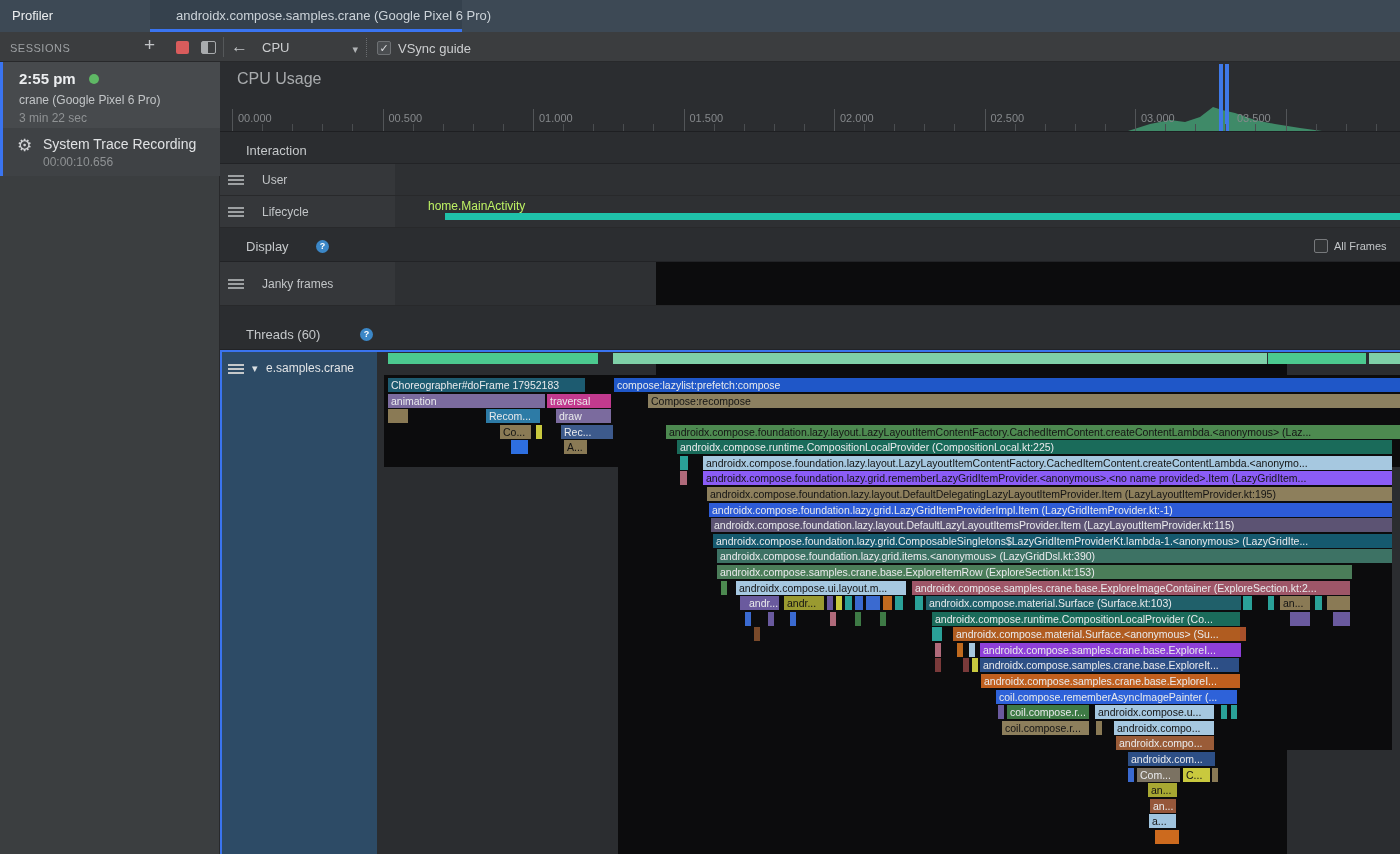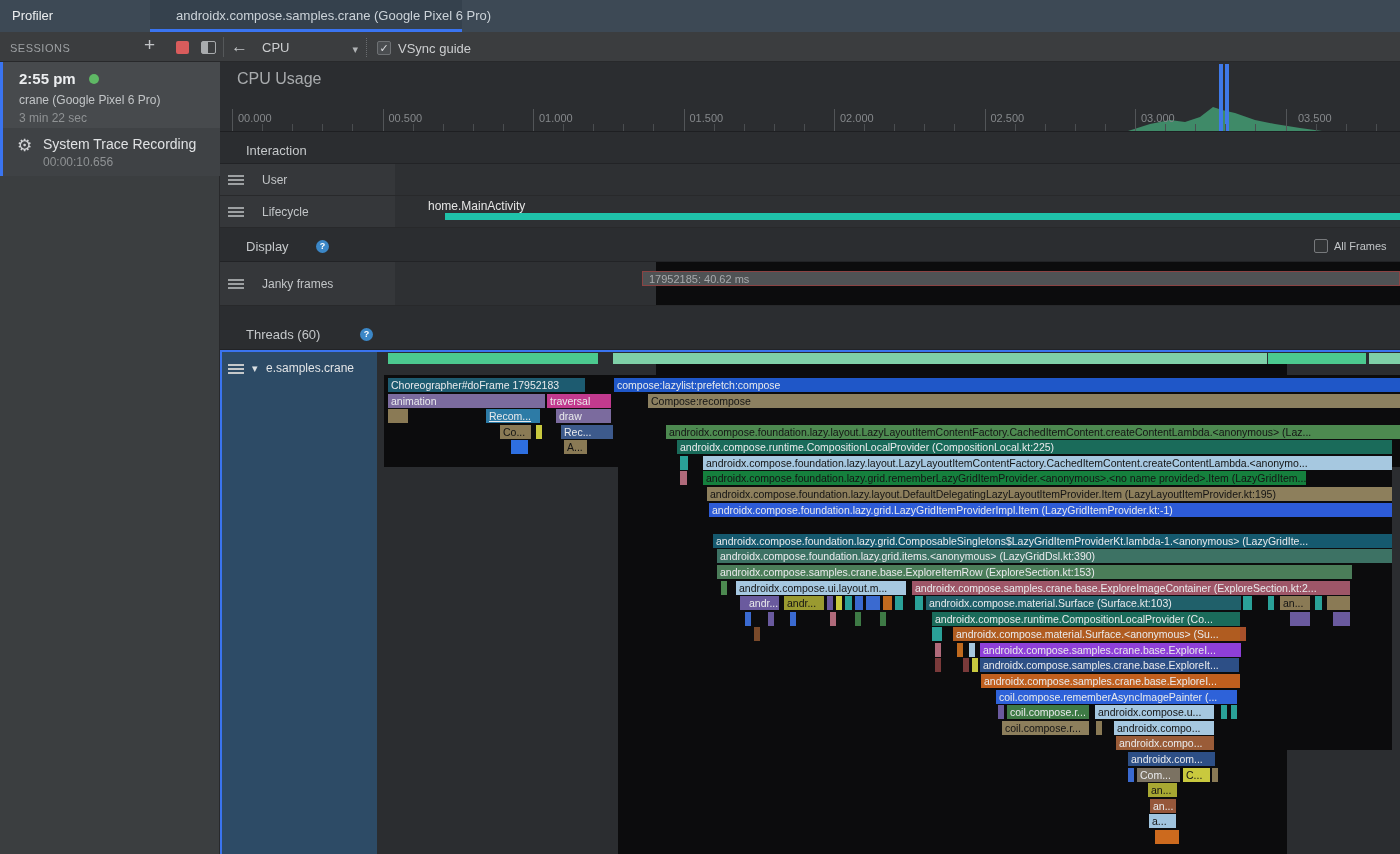--- a/index.html
+++ b/index.html
@@ -54,21 +54,21 @@
   .section-header { width:1180px; height:28px; background:#2b2d30; border-bottom:1px solid #222326; }
   .section-title { position:absolute; left:26px; top:7px; font-size:13px; color:#c5c8ca; }
   .help-icon { position:absolute; top:8px; width:13px; height:13px; border-radius:50%; background:#3b87c7; color:#fff; font-size:9px; font-weight:bold; text-align:center; line-height:13px; }
 
   .track-row { width:1180px; }
   .row-label-col { position:absolute; left:0; top:0; width:175px; height:100%; background:#35373a; border-bottom:1px solid #28292b; }
   .row-content { position:absolute; left:175px; top:0; width:1005px; height:100%; background:#2e3033; border-bottom:1px solid #28292b; }
   .hamburger { position:absolute; left:8px; width:16px; height:10px; background:repeating-linear-gradient(to bottom,#9da0a2 0 2px,transparent 2px 4px); }
   .row-label-text { position:absolute; left:42px; font-size:12px; color:#c2c5c7; }
 
-  .lifecycle-event-label { position:absolute; left:5px; top:3px; font-size:12px; color:#e5e5e5;padding-left:28px; }
+  .lifecycle-event-label { position:absolute; left:5px; top:3px; font-size:12px; color:#bef264;padding-left:28px; }
   .lifecycle-bar { position:absolute; left:50px; top:17px; width:955px; height:7px; background:#1fc2aa; }
 
   .allframes-box { left:1094px; top:7px; width:14px; height:14px; border:1px solid #77797c; border-radius:2px; background:#313335; }
   .allframes-label { left:1114px; top:8px; font-size:11px; color:#c2c5c7; white-space:nowrap; }
 
   .janky-black { position:absolute; left:261px; top:0; width:744px; height:100%; background:#0c0c0d; }
   .janky-tooltip { position:absolute; left:247px; top:9px; width:758px; height:15px; background:#4f5254; border:1px solid #8b4343; }
   .janky-tooltip span { position:absolute; left:6px; top:1px; font-size:11px; color:#a8abad; white-space:nowrap; }
 
   
@@ -173,21 +173,21 @@
           <div class="tick-minor" style="left: 824.7px;"></div>
           <div class="tick-minor" style="left: 854.8px;"></div>
           <div class="tick-minor" style="left: 884.9px;"></div>
           <div class="tick-major" style="left: 915px;"></div>
           <span class="tick-label" style="left: 921px;">03.000</span>
           <div class="tick-minor" style="left: 945.1px;"></div>
           <div class="tick-minor" style="left: 975.2px;"></div>
           <div class="tick-minor" style="left: 1005.3px;"></div>
           <div class="tick-minor" style="left: 1035.4px;"></div>
           <div class="tick-major" style="left: 1065.5px;"></div>
-          <span class="tick-label" style="left: 1078px;">03.500</span>
+          <span class="tick-label" style="left: 1017px;">03.500</span>
           <div class="tick-minor" style="left: 1095.6px;"></div>
           <div class="tick-minor" style="left: 1125.7px;"></div>
           <div class="tick-minor" style="left: 1155.8px;"></div>
         </div>
       <div class="abs cpu-area-border"></div>
     </div>
 
     <div class="abs track-row" style="left:0;top:102px;height:32px;">
       <div class="row-label-col">
         <div class="hamburger" style="top:11px;"></div>
@@ -215,23 +215,20 @@
       <div class="abs allframes-box" style="top:10px;"></div>
       <div class="abs allframes-label" style="top:11px;">All Frames</div>
     </div>
     <div class="abs track-row" style="left:0;top:200px;height:44px;">
       <div class="row-label-col">
         <div class="hamburger" style="top:17px;"></div>
         <div class="row-label-text" style="top:15px;">Janky frames</div>
       </div>
       <div class="row-content">
         <div class="janky-black"></div>
-        <div class="janky-tooltip">
-          <span>17952185: 40.62 ms</span>
-        </div>
       </div>
     </div>
 
     <div class="abs section-header" style="left:0;top:256px;height:32px;">
       <div class="section-title" style="top:9px;">Threads (60)</div>
       <div class="help-icon" style="left:140px;top:10px;">?</div>
     </div>
   </div>
 
   <div class="abs thread-top-border"></div>
@@ -246,37 +243,38 @@
       <div class="flame-black" style="left: 241px; top: 115px; width: 774px; height: 283px;"></div>
       <div class="flame-black" style="left: 241px; top: 398px; width: 669px; height: 104px;"></div>
       <div class="state-bar" style="left: 11px; top: 1px; width: 210px; background: rgb(76, 201, 143);"></div>
       <div class="state-bar" style="left: 236px; top: 1px; width: 654px; background: rgb(127, 208, 168);"></div>
       <div class="state-bar" style="left: 891px; top: 1px; width: 98px; background: rgb(76, 201, 143);"></div>
       <div class="state-bar" style="left: 992px; top: 1px; width: 31px; background: rgb(127, 208, 168);"></div>
       <div class="span" style="left: 11px; top: 26px; width: 197px; height: 14px; background: rgb(29, 91, 112); color: rgb(233, 234, 236);">Choreographer#doFrame 17952183</div>
       <div class="span" style="left: 11px; top: 41.58px; width: 157px; height: 14px; background: rgb(123, 107, 158); color: rgb(233, 234, 236);">animation</div>
       <div class="span" style="left: 170px; top: 41.58px; width: 64px; height: 14px; background: rgb(194, 58, 142); color: rgb(233, 234, 236);">traversal</div>
       <div class="span" style="left: 11px; top: 57.16px; width: 20px; height: 14px; background: rgb(138, 122, 85);"></div>
-      <div class="span" style="left: 109px; top: 57.16px; width: 54px; height: 14px; background: rgb(45, 123, 166); color: rgb(233, 234, 236); text-decoration: underline;">Recom...</div>
+      <div class="span" style="left: 109px; top: 57.16px; width: 54px; height: 14px; background: rgb(45, 123, 166); color: rgb(233, 234, 236);">Recom...</div>
       <div class="span" style="left: 179px; top: 57.16px; width: 55px; height: 14px; background: rgb(123, 107, 158); color: rgb(233, 234, 236);">draw</div>
       <div class="span" style="left: 123px; top: 72.74px; width: 31px; height: 14px; background: rgb(138, 122, 85); color: rgb(20, 20, 20);">Co...</div>
       <div class="span" style="left: 159px; top: 72.74px; width: 3px; height: 14px; background: rgb(201, 201, 62);"></div>
       <div class="span" style="left: 184px; top: 72.74px; width: 52px; height: 14px; background: rgb(61, 90, 140); color: rgb(233, 234, 236);">Rec...</div>
       <div class="span" style="left: 134px; top: 88.32px; width: 17px; height: 14px; background: rgb(46, 111, 224);"></div>
       <div class="span" style="left: 187px; top: 88.32px; width: 23px; height: 14px; background: rgb(138, 122, 85); color: rgb(20, 20, 20);">A...</div>
       <div class="span" style="left: 237px; top: 26px; width: 786px; height: 14px; background: rgb(31, 87, 200); color: rgb(233, 234, 236);">compose:lazylist:prefetch:compose</div>
       <div class="span" style="left: 271px; top: 41.58px; width: 752px; height: 14px; background: rgb(140, 128, 96); color: rgb(20, 20, 20);">Compose:recompose</div>
       <div class="span" style="left: 289px; top: 72.74px; width: 734px; height: 14px; background: rgb(77, 138, 80); color: rgb(20, 20, 20);">androidx.compose.foundation.lazy.layout.LazyLayoutItemContentFactory.CachedItemContent.createContentLambda.&lt;anonymous&gt; (Laz...</div>
       <div class="span" style="left: 300px; top: 88.32px; width: 715px; height: 14px; background: rgb(26, 107, 90); color: rgb(233, 234, 236);">androidx.compose.runtime.CompositionLocalProvider (CompositionLocal.kt:225)</div>
       <div class="span" style="left: 303px; top: 103.9px; width: 8px; height: 14px; background: rgb(42, 161, 152);"></div>
       <div class="span" style="left: 326px; top: 103.9px; width: 689px; height: 14px; background: rgb(166, 200, 224); color: rgb(20, 20, 20);">androidx.compose.foundation.lazy.layout.LazyLayoutItemContentFactory.CachedItemContent.createContentLambda.&lt;anonymo...</div>
       <div class="span" style="left: 303px; top: 119.48px; width: 7px; height: 14px; background: rgb(176, 106, 122);"></div>
-      <div class="span" style="left: 326px; top: 119.48px; width: 603px; height: 14px; background: #15803d; color: rgb(20, 20, 20);">androidx.compose.foundation.lazy.grid.rememberLazyGridItemProvider.&lt;anonymous&gt;.&lt;no name provided&gt;.Item (LazyGridItem...</div>
+      <div class="span" style="left: 326px; top: 119.48px; width: 689px; height: 14px; background: #8b5cf6; color: rgb(20, 20, 20);">androidx.compose.foundation.lazy.grid.rememberLazyGridItemProvider.&lt;anonymous&gt;.&lt;no name provided&gt;.Item (LazyGridItem...</div>
       <div class="span" style="left: 330px; top: 135.06px; width: 685px; height: 14px; background: rgb(141, 127, 92); color: rgb(20, 20, 20);">androidx.compose.foundation.lazy.layout.DefaultDelegatingLazyLayoutItemProvider.Item (LazyLayoutItemProvider.kt:195)</div>
       <div class="span" style="left: 332px; top: 150.64px; width: 683px; height: 14px; background: rgb(45, 91, 215); color: rgb(233, 234, 236);">androidx.compose.foundation.lazy.grid.LazyGridItemProviderImpl.Item (LazyGridItemProvider.kt:-1)</div>
+      <div class="span" style="left: 334px; top: 166.22px; width: 681px; height: 14px; background: rgb(92, 83, 115); color: rgb(233, 234, 236);">androidx.compose.foundation.lazy.layout.DefaultLazyLayoutItemsProvider.Item (LazyLayoutItemProvider.kt:115)</div>
       <div class="span" style="left: 336px; top: 181.8px; width: 679px; height: 14px; background: rgb(21, 89, 110); color: rgb(233, 234, 236);">androidx.compose.foundation.lazy.grid.ComposableSingletons$LazyGridItemProviderKt.lambda-1.&lt;anonymous&gt; (LazyGridIte...</div>
       <div class="span" style="left: 340px; top: 197.38px; width: 675px; height: 14px; background: rgb(61, 114, 100); color: rgb(233, 234, 236);">androidx.compose.foundation.lazy.grid.items.&lt;anonymous&gt; (LazyGridDsl.kt:390)</div>
       <div class="span" style="left: 340px; top: 212.96px; width: 635px; height: 14px; background: rgb(75, 125, 89); color: rgb(233, 234, 236);">androidx.compose.samples.crane.base.ExploreItemRow (ExploreSection.kt:153)</div>
       <div class="span" style="left: 344px; top: 228.54px; width: 4px; height: 14px; background: rgb(77, 138, 80);"></div>
       <div class="span" style="left: 359px; top: 228.54px; width: 170px; height: 14px; background: rgb(166, 200, 224); color: rgb(20, 20, 20);">androidx.compose.ui.layout.m...</div>
       <div class="span" style="left: 535px; top: 228.54px; width: 438px; height: 14px; background: rgb(158, 86, 104); color: rgb(233, 234, 236);">androidx.compose.samples.crane.base.ExploreImageContainer (ExploreSection.kt:2...</div>
       <div class="span" style="left: 363px; top: 244.12px; width: 3px; height: 14px; background: rgb(106, 90, 158);"></div>
       <div class="span" style="left: 369px; top: 244.12px; width: 33px; height: 14px; background: rgb(106, 90, 158); color: rgb(233, 234, 236);">andr...</div>
       <div class="span" style="left: 407px; top: 244.12px; width: 40px; height: 14px; background: rgb(154, 154, 48); color: rgb(20, 20, 20);">andr...</div>
       <div class="span" style="left: 450px; top: 244.12px; width: 6px; height: 14px; background: rgb(106, 90, 158);"></div>

